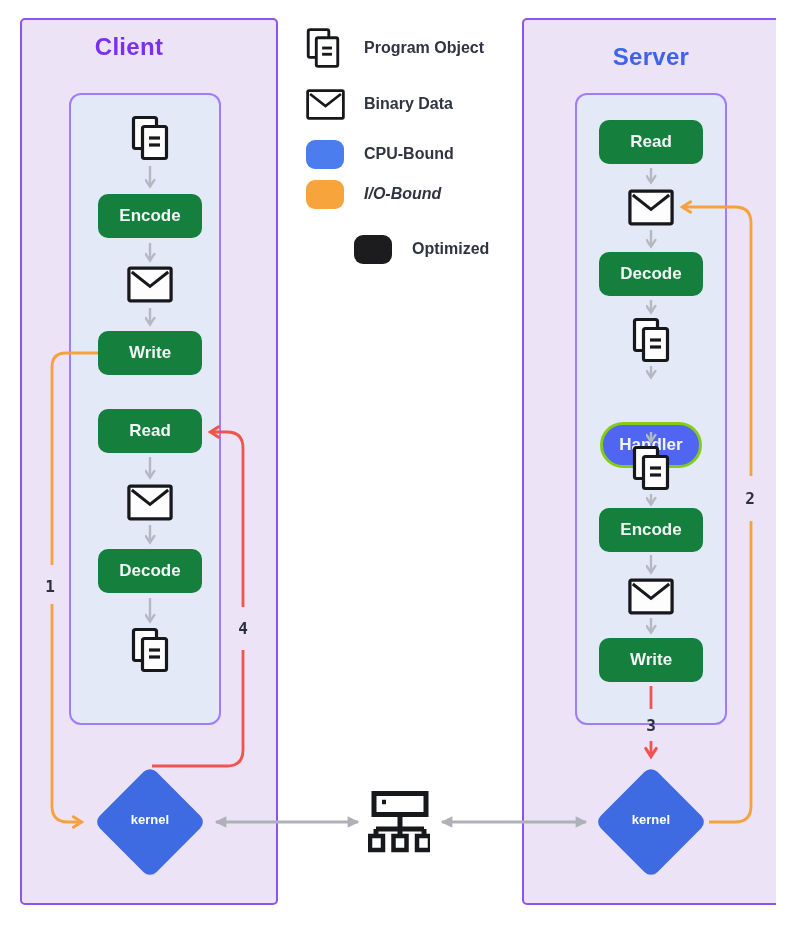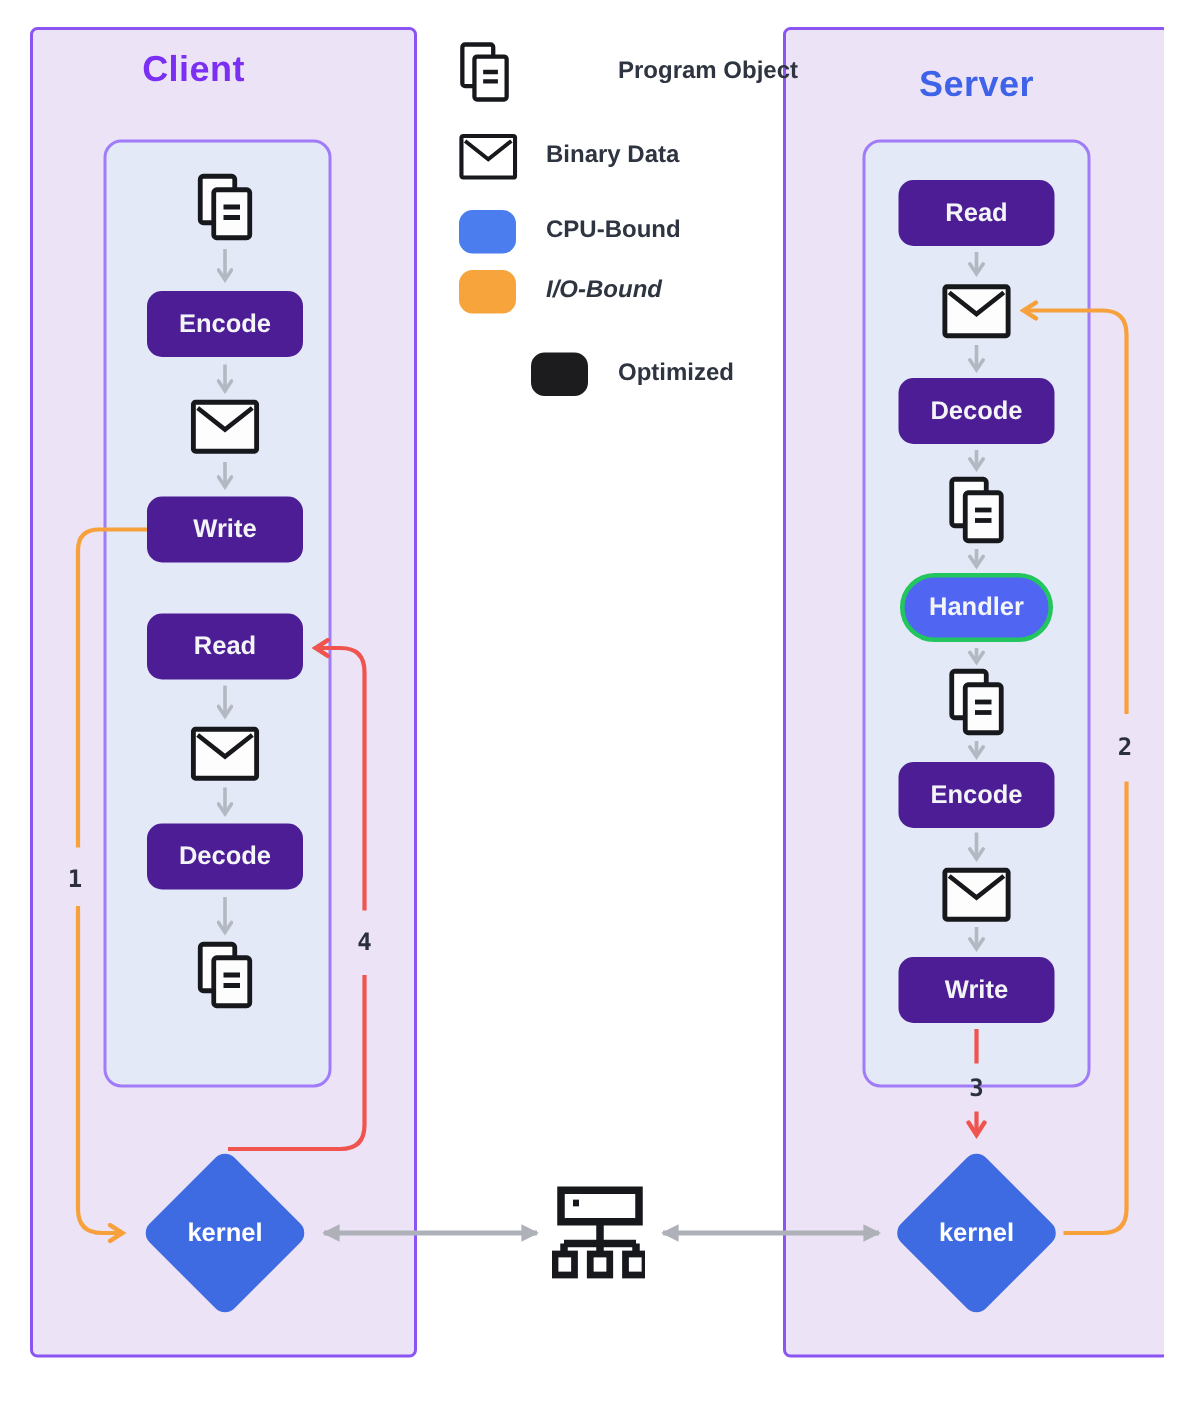--- a/index.html
+++ b/index.html
@@ -6,30 +6,30 @@
   #canvas{position:relative;width:776px;height:938px;background:#ffffff;overflow:hidden;
           font-family:"Liberation Sans",sans-serif;}
   .panel{position:absolute;top:18px;width:258px;height:887px;background:#ece3f6;
          border:2.5px solid #8a55f2;border-radius:5px;box-sizing:border-box;}
   .inner{position:absolute;top:93px;width:152px;height:632px;background:#e4e9f8;
          border:2.5px solid #a07cf8;border-radius:12px;box-sizing:border-box;}
   .panel-title{position:absolute;top:33px;width:258px;text-align:center;
                font-size:24px;font-weight:bold;letter-spacing:.3px;}
   .t-client{color:#7b2ff2;}
   .t-server{color:#3e63e8;}
-  .node{position:absolute;width:104px;height:44px;background:#4c1d95;border-radius:10px;
+  .node{position:absolute;width:104px;height:44px;background:#15803d;border-radius:10px;
         color:#f3f4f6;font-size:17px;font-weight:bold;display:flex;align-items:center;
         justify-content:center;box-sizing:border-box;}
-  .pill{position:absolute;width:102px;height:46px;background:#5066f2;border:3px solid #22c55e;
+  .pill{position:absolute;width:102px;height:46px;background:#5066f2;border:3px solid #84cc16;
         border-radius:24px;color:#f3f4f6;font-size:17px;font-weight:bold;display:flex;
-        align-items:center;justify-content:center;box-sizing:border-box;}
+        align-items:center;justify-content:center;box-sizing:border-box;margin-top:40px;}
   .diamond{position:absolute;width:80px;height:80px;background:#3e6ae2;border-radius:9px;
            transform:rotate(45deg);}
   .kernel-label{position:absolute;width:104px;text-align:center;color:#ffffff;
-                font-size:17px;font-weight:bold;}
+                font-size:13px;font-weight:bold;}
   .flow-num{position:absolute;font-family:"DejaVu Sans Mono",monospace;font-weight:bold;
             font-size:16px;color:#2b303c;transform:translate(-50%,-50%);}
   .legend-row{position:absolute;left:306px;display:flex;align-items:center;height:40px;}
   .legend-ico{width:44px;display:flex;align-items:center;justify-content:flex-start;}
   .legend-label{font-size:16px;font-weight:bold;color:#2e3440;margin-left:14px;}
   .swatch{width:38px;height:29px;border-radius:9px;}
   .swatch-cpu{background:#4b7def;}
   .swatch-io{background:#f7a43c;}
   .swatch-opt{background:#1c1c1e;}
   svg.overlay{position:absolute;left:0;top:0;pointer-events:none;}
@@ -41,21 +41,21 @@
 <div id="canvas">
 
   <div class="panel" style="left:20px;"></div>
   <div class="inner" style="left:69px;"></div>
   <div class="panel-title t-client">Client</div>
 
   <div class="panel" style="left:522px;"></div>
   <div class="inner" style="left:575px;"></div>
   <div class="panel-title t-server" style="left:522px;margin-top:10px;">Server</div>
 
-  <div class="legend-row" style="top:28px;gap:48px;">
+  <div class="legend-row" style="top:28px;">
     <span class="legend-ico">
       <svg width="34" height="42" viewBox="0 0 38 46">
         <rect x="2.5" y="2.5" width="23" height="31" rx="2" fill="#ffffff" stroke="#17181c" stroke-width="3.2"></rect>
         <rect x="11.5" y="11.5" width="24" height="32" rx="2" fill="#ffffff" stroke="#17181c" stroke-width="3.2"></rect>
         <line x1="18" y1="23" x2="29" y2="23" stroke="#17181c" stroke-width="3.2"></line>
         <line x1="18" y1="30" x2="29" y2="30" stroke="#17181c" stroke-width="3.2"></line>
       </svg>
     </span>
     <span class="legend-label">Program Object</span>
   </div>

